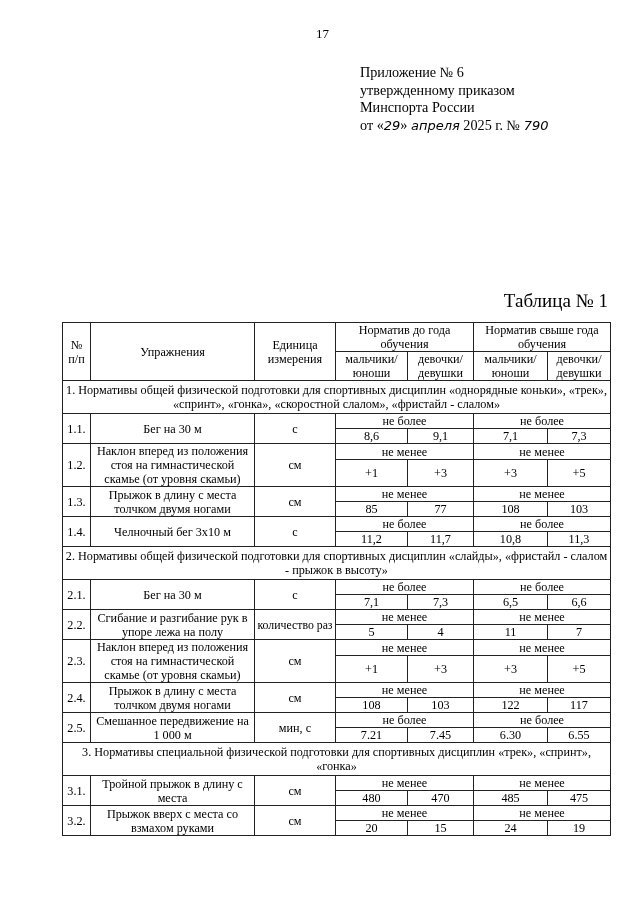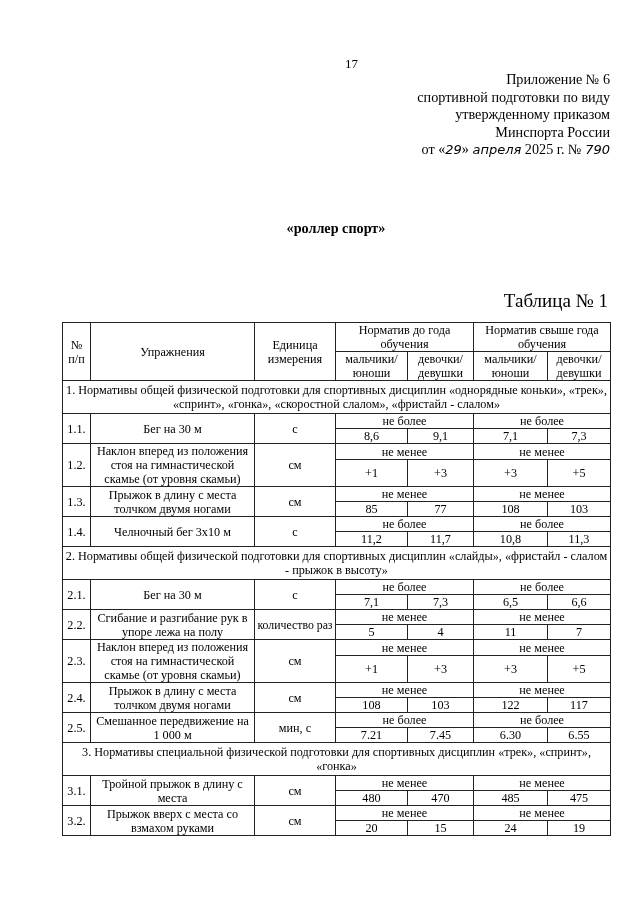--- a/index.html
+++ b/index.html
@@ -2,27 +2,26 @@
 <html><head>
   <meta charset="utf-8">
   <style>
     html, body { margin: 0; padding: 0; background: #ffffff; }
     body {
       width: 640px; height: 905px; position: relative; overflow: hidden;
       font-family: "Liberation Serif", "DejaVu Serif", serif;
       color: #000;
     }
     .page-number {
-      position: absolute; left: 345px; top: 26px;
+      position: absolute; left: 316px; top: 26px;
       font-size: 13px;
-      margin-top: 30px;
     }
     .appendix {
-      position: absolute; left: 360px; top: 71px; width: 250px;
-      text-align: right; font-size: 14.2px; line-height: 17.6px;
+      position: absolute; left: 360px; top: 64px; width: 250px;
+      text-align: left; font-size: 14.2px; line-height: 17.6px;
     }
     .appendix div { white-space: nowrap; }
     .hand { font-family: "DejaVu Sans", sans-serif; font-style: italic; font-size: 13px; }
     .doc-title {
       position: absolute; left: 62px; top: 219px; width: 548px;
       text-align: center; font-weight: bold; font-size: 14.2px; line-height: 18px;
     }
     .table-label {
       position: absolute; right: 32px; top: 290px; font-size: 19px;
     }
@@ -51,33 +50,31 @@
     tr.tall-b td { height: 26px; }
     .sm { font-size: 11.8px; }
   </style>
 </head>
 <body>
 
 <div class="page-number">17</div>
 
 <div class="appendix">
   <div>Приложение № 6</div>
-  <div>спортивной подготовки по виду</div>
   <div>утвержденному приказом</div>
   <div>Минспорта России</div>
   <div>
     <span>от «</span><span class="hand">29</span><span>»</span>
     <span class="hand">апреля</span>
     <span>2025 г. №</span>
     <span class="hand">790</span>
   </div>
 </div>
 
 <div class="doc-title">
-  <div>«роллер спорт»</div>
 </div>
 
 <div class="table-label">Таблица № 1</div>
 
 <table class="norms">
   <colgroup>
     <col class="c-no">
       <col class="c-ex">
       <col class="c-un">
       <col class="c-v1">

